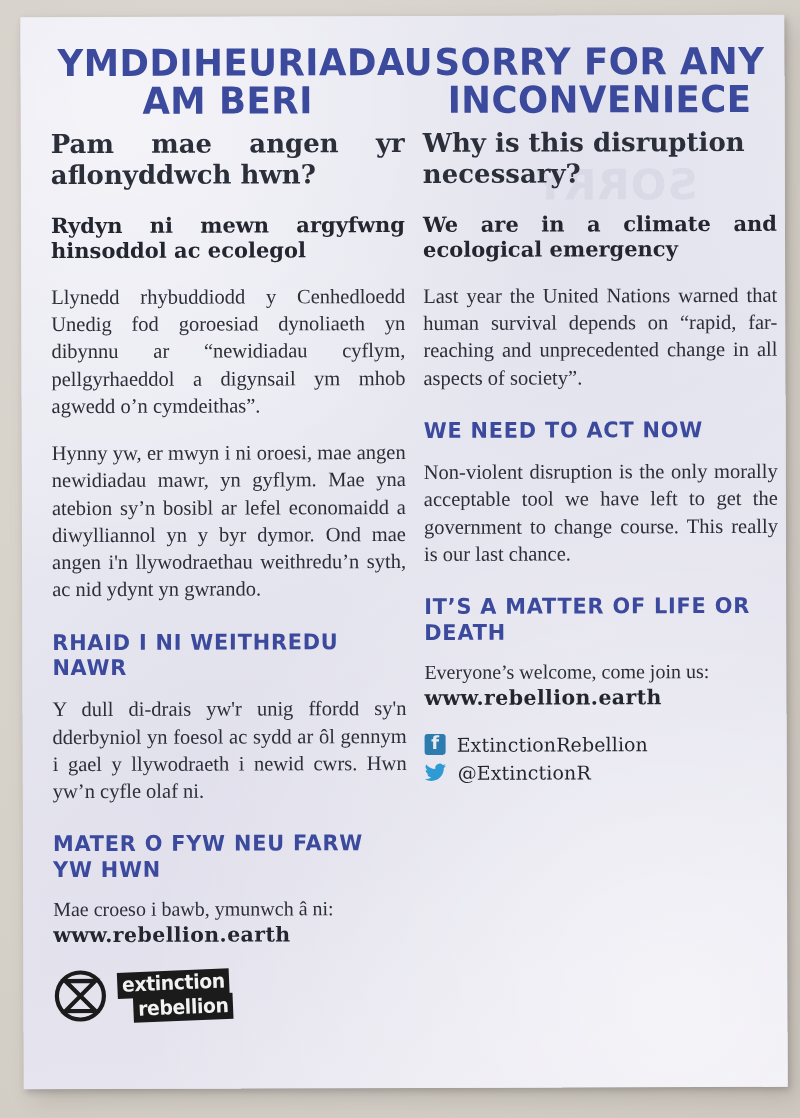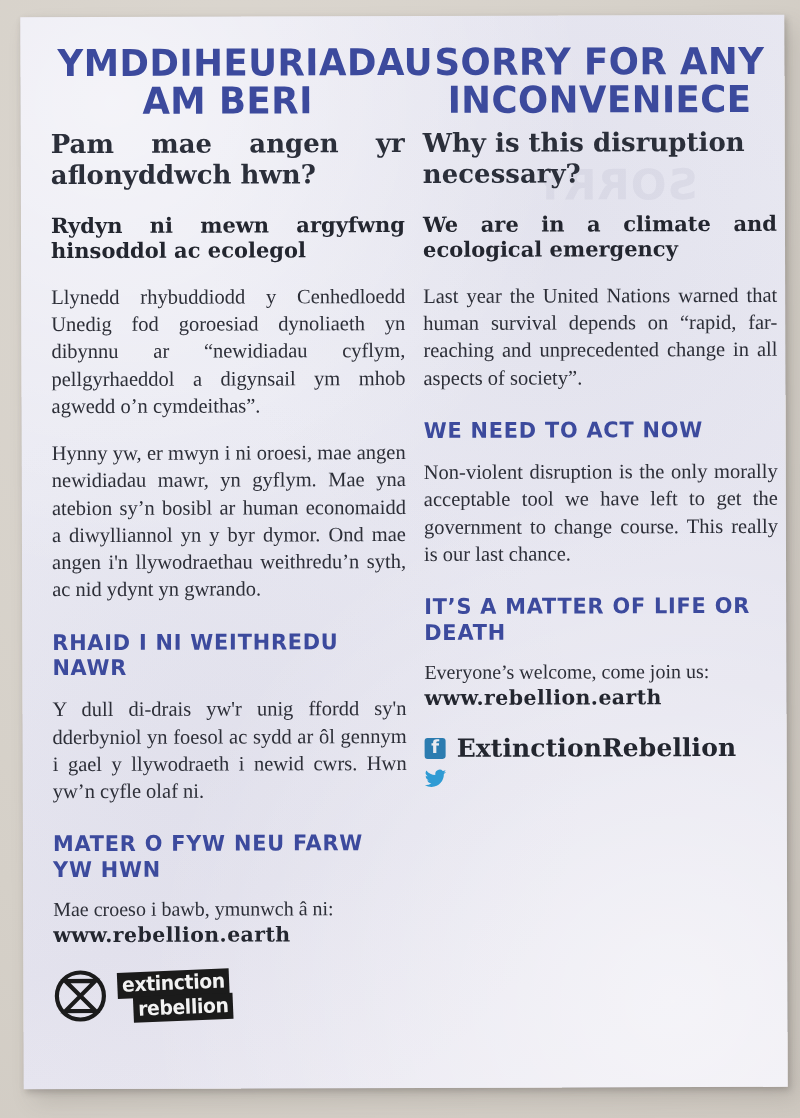--- a/index.html
+++ b/index.html
@@ -195,22 +195,22 @@
     margin-top: 24px;
   }
   .social-row {
     display: flex;
     align-items: center;
     gap: 11px;
     margin-bottom: 6px;
   }
   .social-label {
     font-family: "DejaVu Serif", serif;
-    font-weight: 700;
-    font-size: 25px;
+    font-weight: 400;
+    font-size: 19px;
     color: #23262f;
     letter-spacing: 0.1px;
   }
   .fb-icon {
     width: 21px; height: 21px;
     background: #2c7cb0;
     border-radius: 3px;
     position: relative;
     flex: 0 0 auto;
   }
@@ -241,21 +241,21 @@
       <div class="col">
 
         <div class="banner">YMDDIHEURIADAU AM BERI</div>
 
         <div class="question">Pam mae angen yr aflonyddwch hwn?</div>
 
         <div class="subhead">Rydyn ni mewn argyfwng hinsoddol ac ecolegol</div>
 
         <p class="body">Llynedd rhybuddiodd y Cenhedloedd Unedig fod goroesiad dynoliaeth yn dibynnu ar “newidiadau cyflym, pellgyrhaeddol a digynsail ym mhob agwedd o’n cymdeithas”.</p>
 
-        <p class="body">Hynny yw, er mwyn i ni oroesi, mae angen newidiadau mawr, yn gyflym. Mae yna atebion sy’n bosibl ar human economaidd a diwylliannol yn y byr dymor. Ond mae angen i'n llywodraethau weithredu’n syth, ac nid ydynt yn gwrando.</p>
+        <p class="body">Hynny yw, er mwyn i ni oroesi, mae angen newidiadau mawr, yn gyflym. Mae yna atebion sy’n bosibl ar lefel economaidd a diwylliannol yn y byr dymor. Ond mae angen i'n llywodraethau weithredu’n syth, ac nid ydynt yn gwrando.</p>
 
         <div class="section-head">RHAID I NI WEITHREDU NAWR</div>
 
         <p class="body tight">Y dull di-drais yw'r unig ffordd sy'n dderbyniol yn foesol ac sydd ar ôl gennym i gael y llywodraeth i newid cwrs. Hwn yw’n cyfle olaf ni.</p>
 
         <div class="section-head">MATER O FYW NEU FARW YW HWN</div>
 
         <p class="join-line">Mae croeso i bawb, ymunwch â ni:</p>
         <p class="url">www.rebellion.earth</p>
 
@@ -298,20 +298,21 @@
           <div class="social-row">
             <span class="fb-icon"></span>
             <span class="social-label">ExtinctionRebellion</span>
           </div>
           <div class="social-row">
             <span class="tw-icon">
               <svg width="22" height="20" viewBox="0 0 24 22" aria-hidden="true">
                 <path fill="#2f9bd4" d="M23.5 3.1c-.86.38-1.78.64-2.75.76a4.8 4.8 0 0 0 2.1-2.64 9.6 9.6 0 0 1-3.04 1.16A4.79 4.79 0 0 0 11.5 5.7c0 .38.04.75.12 1.1A13.6 13.6 0 0 1 1.7 1.8a4.79 4.79 0 0 0 1.48 6.39 4.75 4.75 0 0 1-2.17-.6v.06a4.79 4.79 0 0 0 3.84 4.7c-.4.1-.82.16-1.26.16-.3 0-.6-.03-.9-.08a4.8 4.8 0 0 0 4.47 3.33A9.6 9.6 0 0 1 0 17.72a13.56 13.56 0 0 0 7.34 2.15c8.8 0 13.62-7.3 13.62-13.62l-.02-.62A9.7 9.7 0 0 0 23.5 3.1z"></path>
               </svg>
             </span>
+            <span class="social-label">@ExtinctionR</span>
           </div>
         </div>
 
       </div>
 
     </div>
   </div>
 </div>
 
 </body></html>

